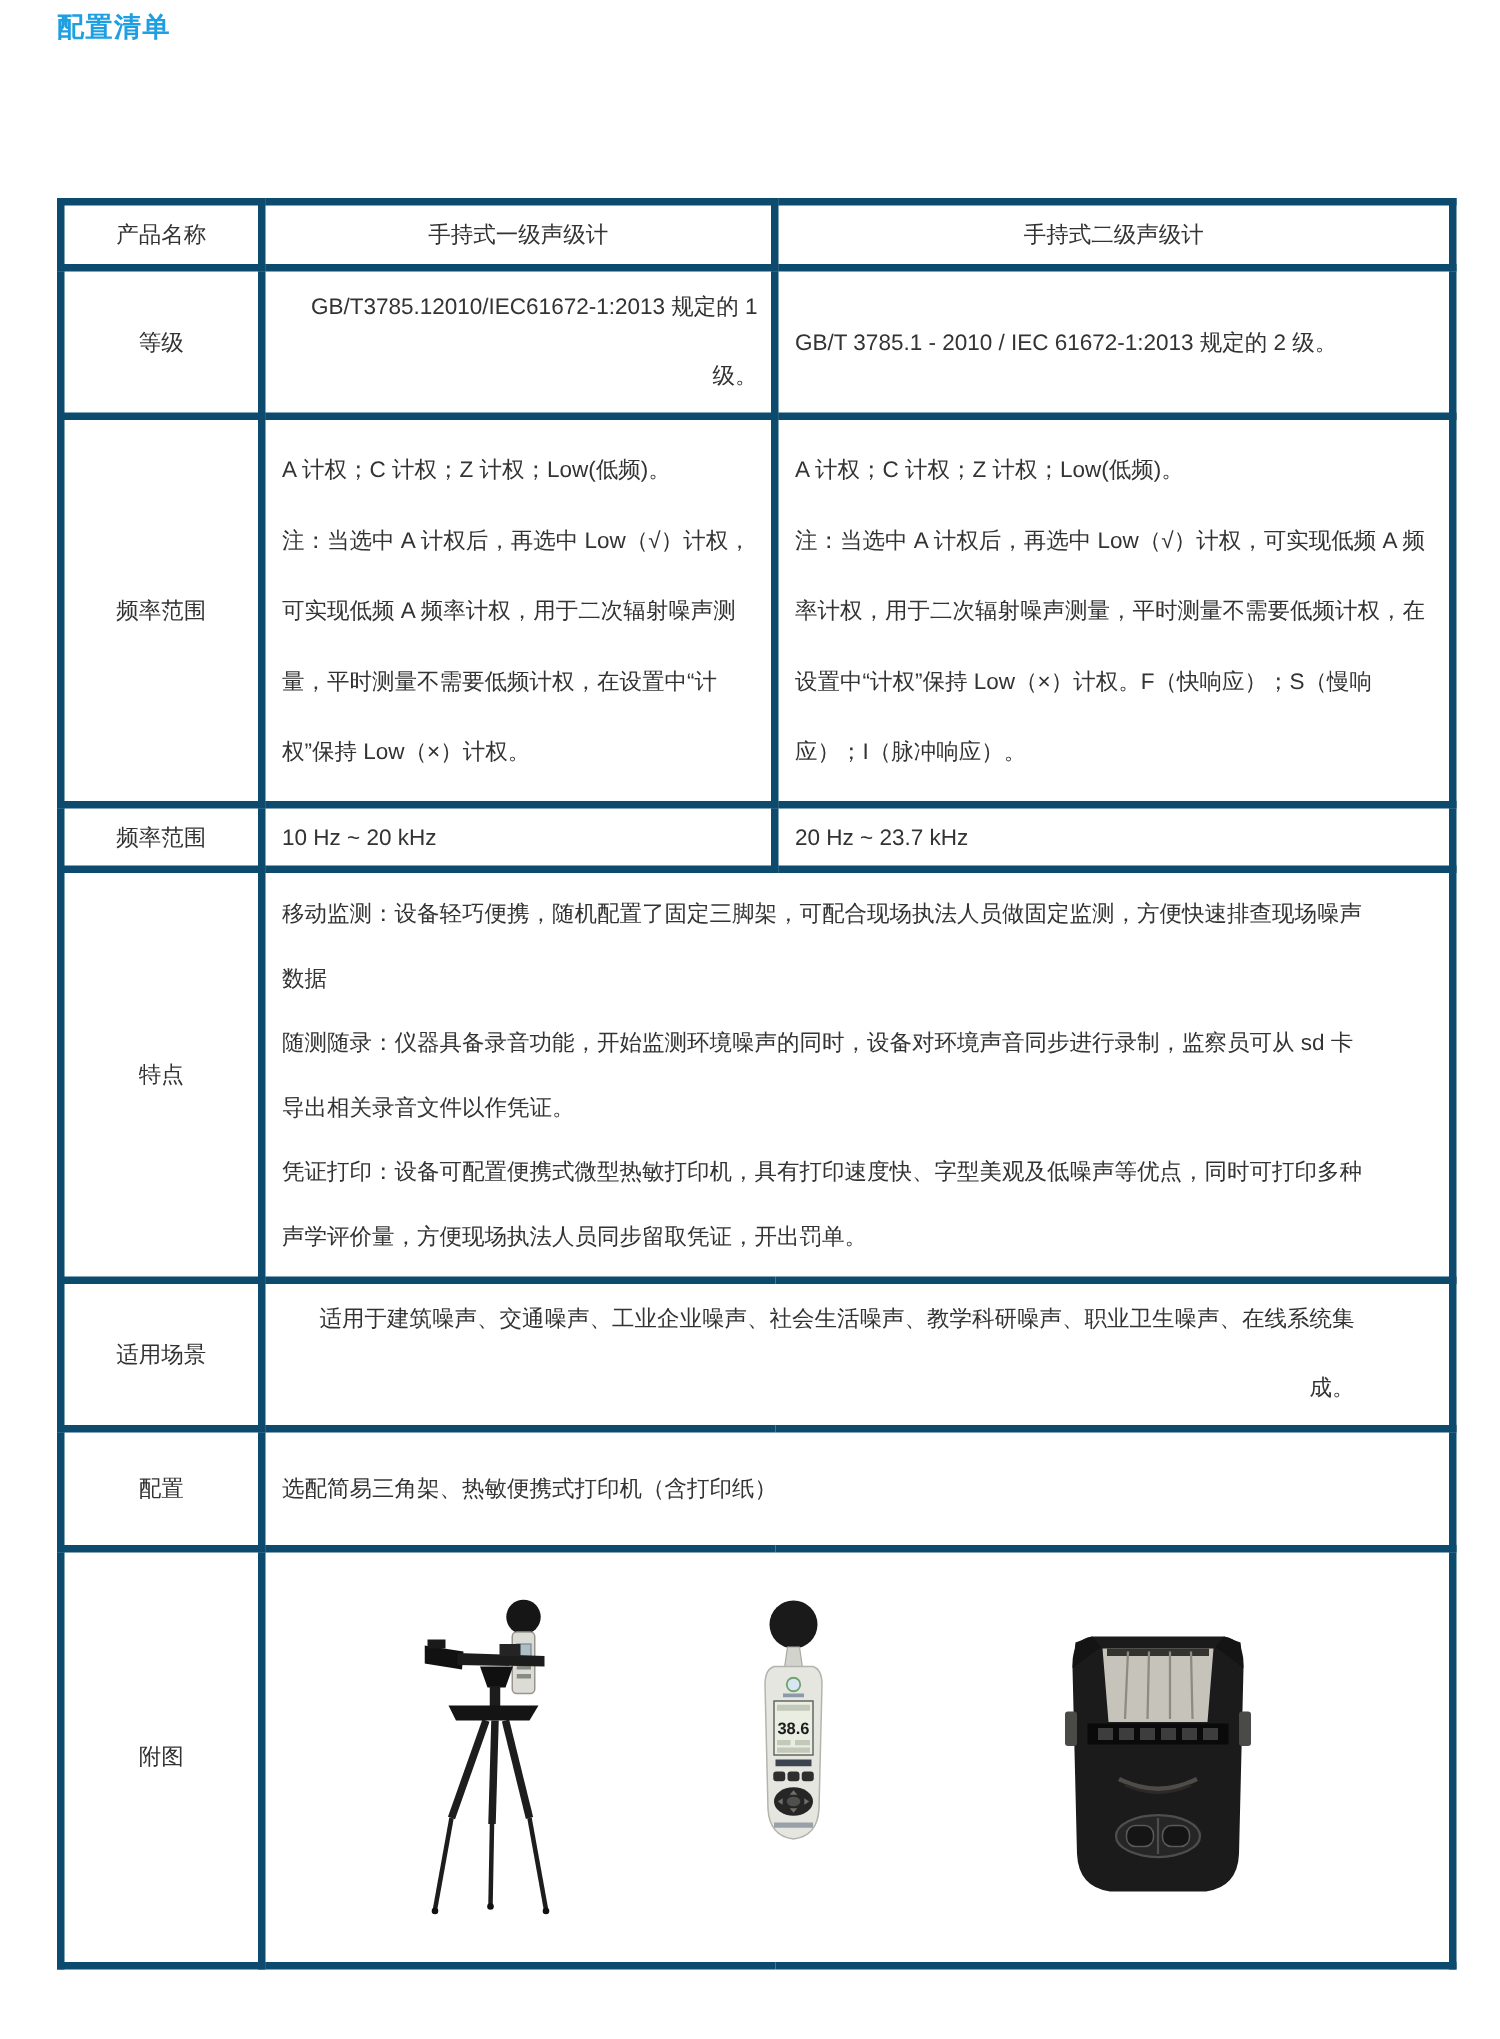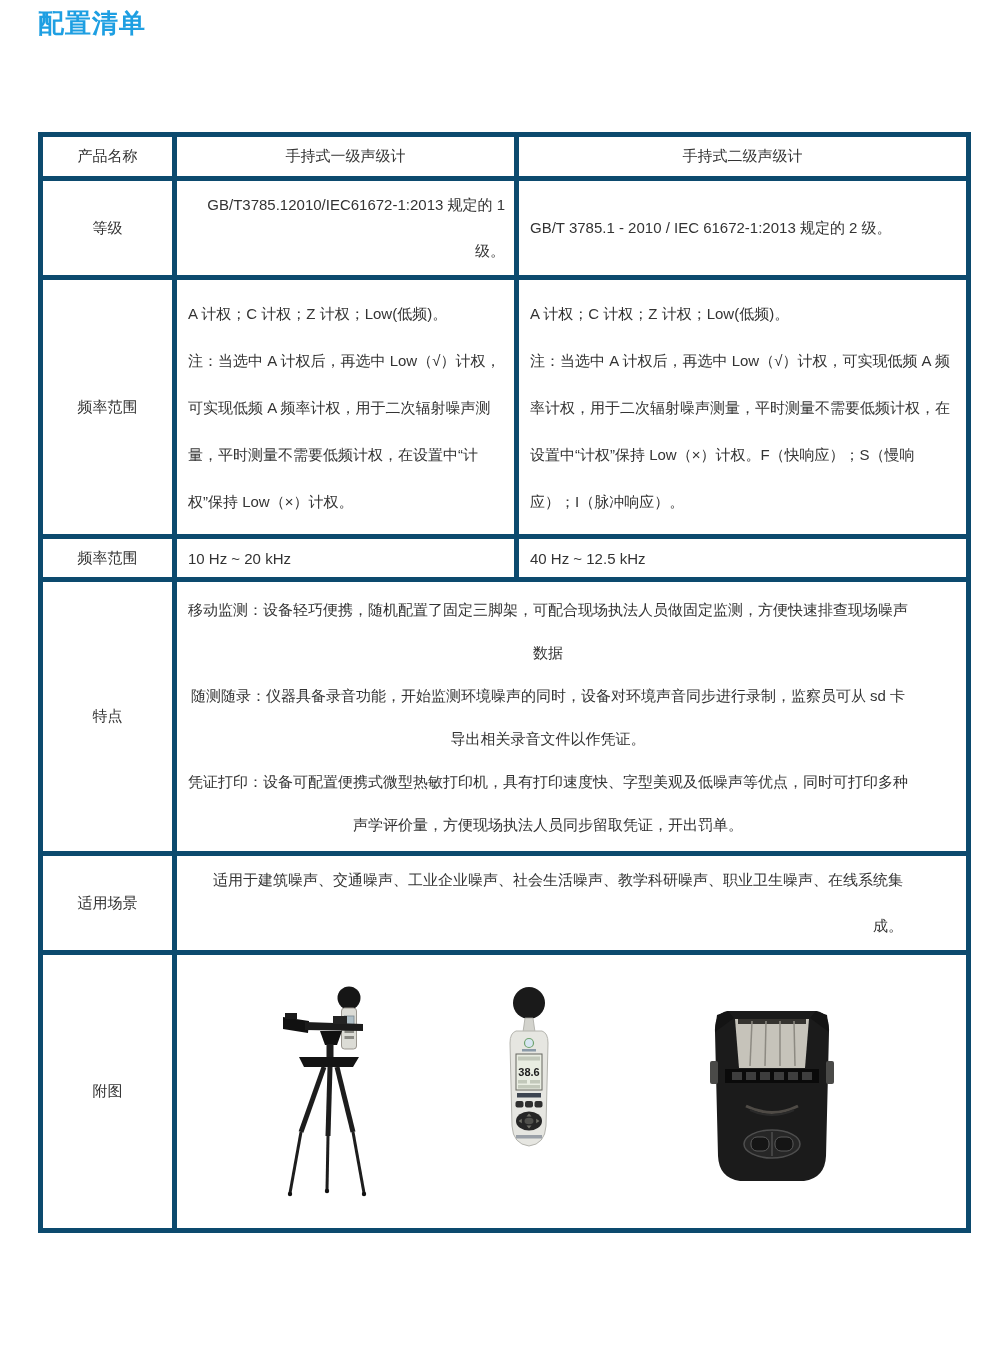--- a/index.html
+++ b/index.html
@@ -3,37 +3,37 @@
 <meta charset="utf-8">
 <style>
   html,body{margin:0;padding:0;}
   body{
     width:1000px;height:1359px;background:#ffffff;position:relative;
     font-family:"Liberation Sans","DejaVu Sans",sans-serif;color:#333333;
     -webkit-font-smoothing:antialiased;
   }
   .page-title{
     position:absolute;left:38px;top:6px;
-    font-size:26px;font-weight:bold;color:#1E9FE2;letter-spacing:1px;
+    font-size:18px;font-weight:bold;color:#1E9FE2;letter-spacing:1px;
   }
   table.spec{
     position:absolute;left:38px;top:132px;width:928px;
     border-collapse:collapse;table-layout:fixed;
     border:2px solid #2E86C8;border-bottom:3px solid #2E86C8;
   }
   table.spec td{
     border:5px solid #0c4a6e;font-size:15px;color:#333333;
     vertical-align:middle;overflow:hidden;
   }
   td.lbl{text-align:center;}
   td.ctr{text-align:center;}
   .pad{padding:0 8px 0 10px;}
   .lh46{line-height:46px;text-align:right;}
   .lh47{line-height:47px;}
-  .lh43{line-height:43px;text-align:center;}
+  .lh43{line-height:43px;}
   .mw720{max-width:720px;}
   .mw715{max-width:715px;}
   .figcell{position:relative;height:271px;}
   .fig{position:absolute;}
   .fig-tripod{left:105px;top:30px;}
   .fig-meter{left:324px;top:30px;}
   .fig-printer{left:530px;top:50px;}
 </style>
 </head>
 <body>
@@ -75,41 +75,47 @@
       <div class="pad lh47">注：当选中 A 计权后，再选中 Low（√）计权，可实现低频 A 频率计权，用于二次辐射噪声测量，平时测量不需要低频计权，在设置中“计权”保持 Low（×）计权。F（快响应）；S（慢响应）；I（脉冲响应）。</div>
     </td>
   </tr>
 
   <tr style="height:43px">
     <td class="lbl">频率范围</td>
     <td>
       <div class="pad">10 Hz ~ 20 kHz</div>
     </td>
     <td>
-      <div class="pad">40 Hz ~ 12.5 kHz</div>
+      <div class="pad">20 Hz ~ 23.7 kHz</div>
     </td>
   </tr>
 
 
   <tr style="height:274px">
     <td class="lbl">特点</td>
     <td colspan="2">
       <div class="pad lh43 mw720">移动监测：设备轻巧便携，随机配置了固定三脚架，可配合现场执法人员做固定监测，方便快速排查现场噪声数据</div>
       <div class="pad lh43 mw720">随测随录：仪器具备录音功能，开始监测环境噪声的同时，设备对环境声音同步进行录制，监察员可从 sd 卡导出相关录音文件以作凭证。</div>
       <div class="pad lh43 mw720">凭证打印：设备可配置便携式微型热敏打印机，具有打印速度快、字型美观及低噪声等优点，同时可打印多种声学评价量，方便现场执法人员同步留取凭证，开出罚单。</div>
     </td>
   </tr>
 
   <tr style="height:92px">
     <td class="lbl">适用场景</td>
     <td colspan="2">
       <div class="pad lh46 mw715">适用于建筑噪声、交通噪声、工业企业噪声、社会生活噪声、教学科研噪声、职业卫生噪声、在线系统集成。</div>
     </td>
   </tr>
 
+  <tr style="height:80px">
+    <td class="lbl">配置</td>
+    <td colspan="2">
+      <div class="pad">选配简易三角架、热敏便携式打印机（含打印纸）</div>
+    </td>
+  </tr>
 
   <tr style="height:271px">
     <td class="lbl">附图</td>
     <td colspan="2">
       <div class="figcell">
 
         <svg class="fig fig-tripod" width="95" height="212" viewBox="0 0 95 212" xmlns="http://www.w3.org/2000/svg">
 
           <circle cx="66" cy="12" r="11.5" fill="#161616"></circle>
 

